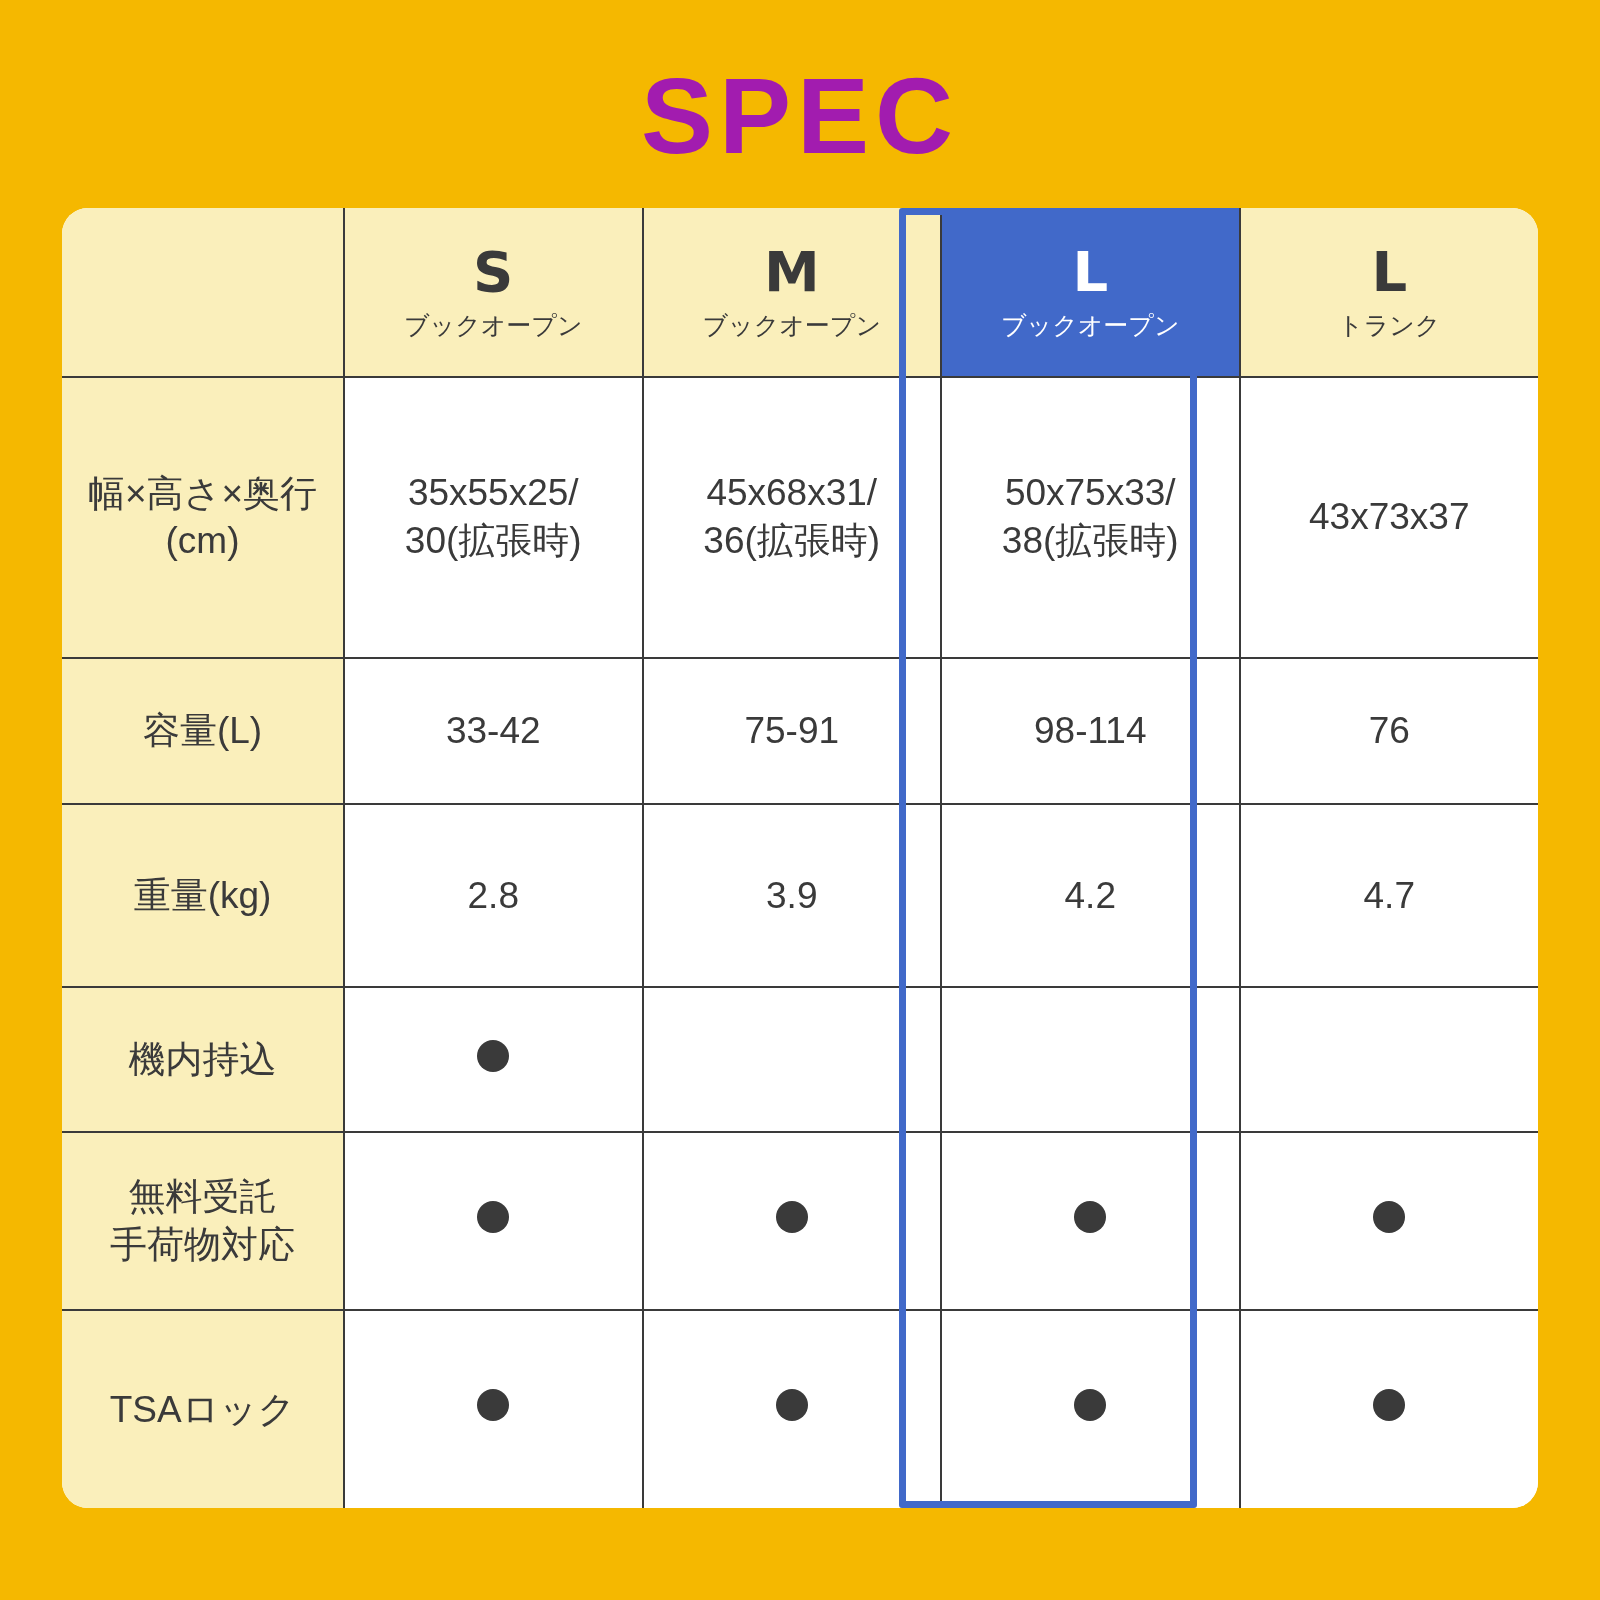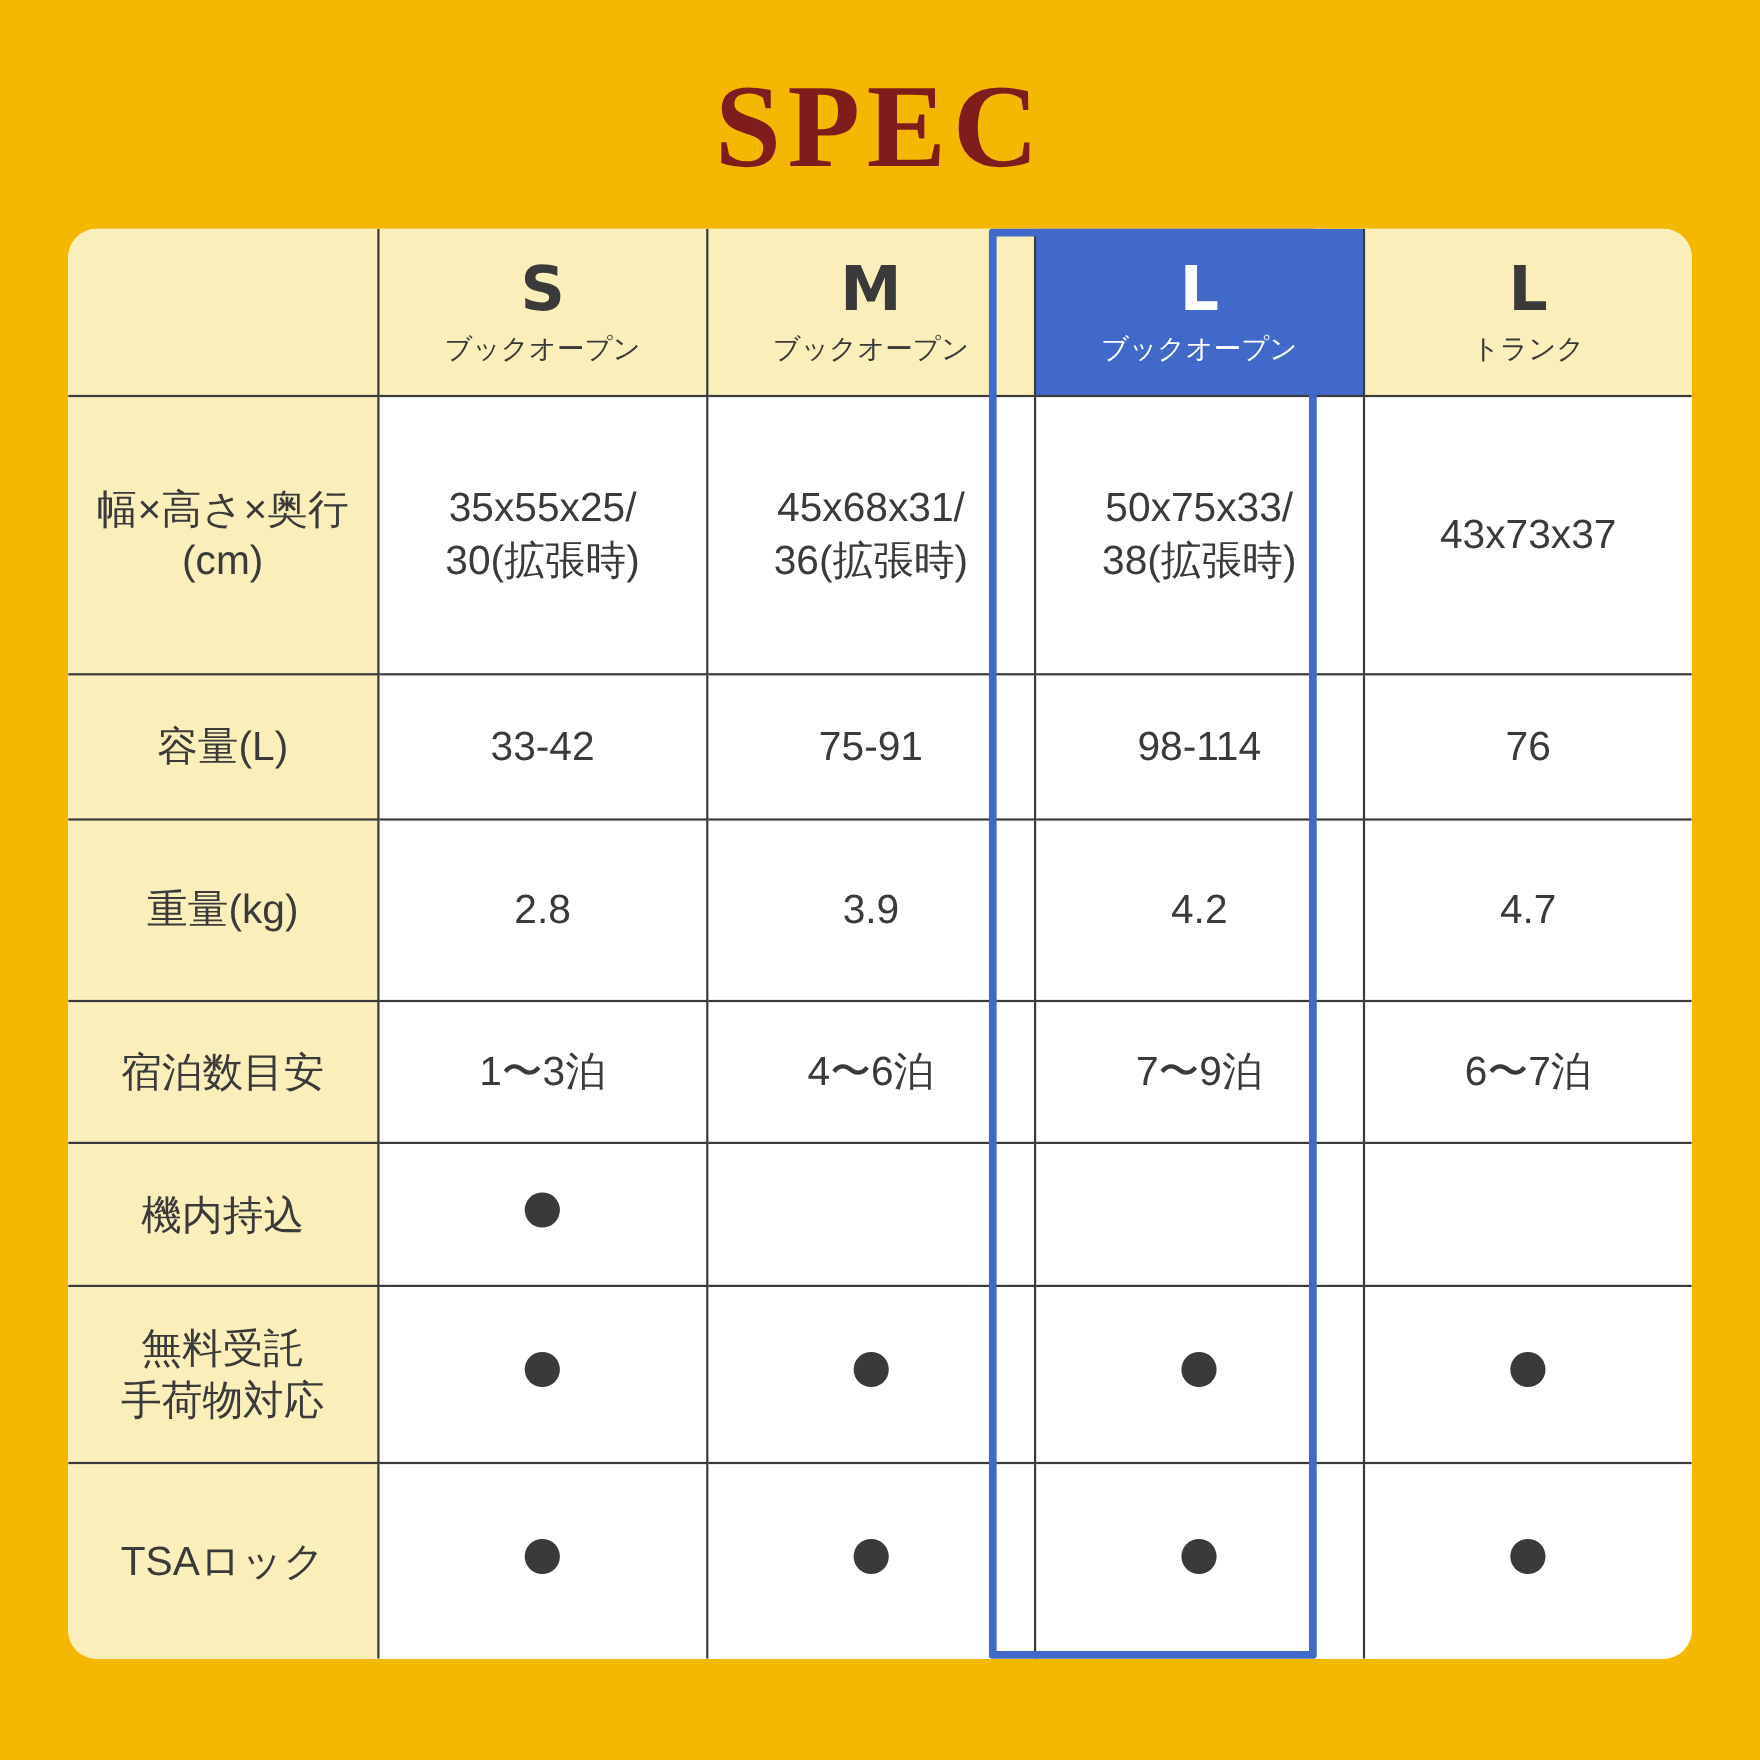--- a/index.html
+++ b/index.html
@@ -14,28 +14,28 @@
     overflow: hidden;
   }
   .page {
     width: 1600px;
     height: 1600px;
     position: relative;
     box-sizing: border-box;
   }
   .page-title {
     text-align: center;
-    color: #7f1d1d;
+    color: #a21caf;
     font-size: 108px;
     font-weight: bold;
     letter-spacing: 6px;
     line-height: 1;
     padding-top: 62px;
     margin: 0;
-    font-family: Liberation Serif, serif;
+    font-family: Liberation Sans, sans-serif;
   }
   .table-wrap {
     position: absolute;
     left: 62px;
     top: 208px;
     width: 1476px;
     height: 1300px;
     background: #FFFFFF;
     border-radius: 26px;
     overflow: hidden;
@@ -193,27 +193,20 @@
         </tr>
 
         <tr style="height:150px;">
           <td class="rowlabel">重量(kg)</td>
           <td class="val">2.8</td>
           <td class="val">3.9</td>
           <td class="val">4.2</td>
           <td class="val">4.7</td>
         </tr>
 
-        <tr style="height:118px;">
-          <td class="rowlabel">宿泊数目安</td>
-          <td class="val">1〜3泊</td>
-          <td class="val">4〜6泊</td>
-          <td class="val">7〜9泊</td>
-          <td class="val">6〜7泊</td>
-        </tr>
 
 
         <tr style="height:118px;">
           <td class="rowlabel">機内持込</td>
           <td class="val"><span class="dot"></span></td>
           <td class="val empty"></td>
           <td class="val empty"></td>
           <td class="val empty"></td>
         </tr>
 

